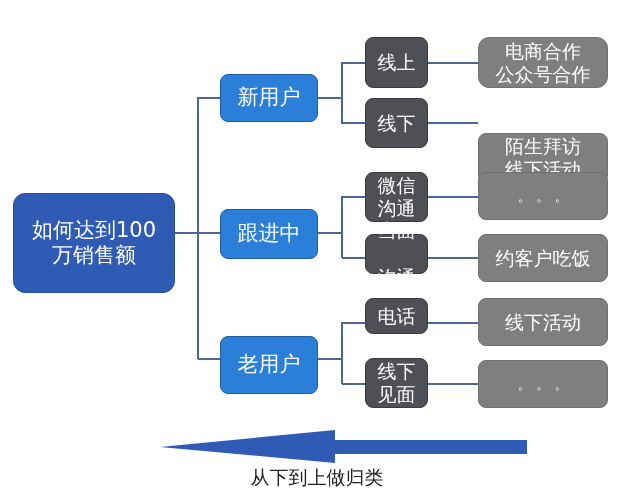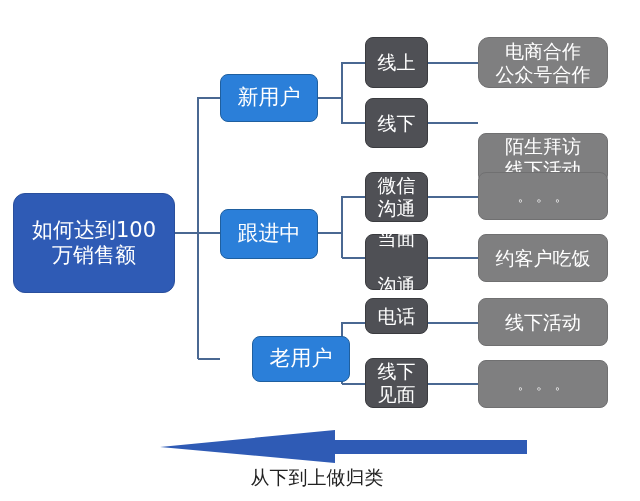--- a/index.html
+++ b/index.html
@@ -54,35 +54,35 @@
 <div class="box root">
   <span>如何达到100万销售额</span>
 </div>
 
 <div class="box l1" style="top:74px;height:48px;">
   <span>新用户</span>
 </div>
 <div class="box l1" style="top:209px;height:50px;flex-direction:row;">
   <span>跟进中</span>
 </div>
-<div class="box l1" style="top:336px;height:46px;margin-left:32px;">
+<div class="box l1" style="top:336px;height:58px;">
   <span>老用户</span>
 </div>
 
 <div class="box l2" style="top:37px;height:51px;">
   <span>线上</span>
 </div>
 <div class="box l2" style="top:98px;height:50px;">
   <span>线下</span>
 </div>
 <div class="box l2" style="top:172px;height:50px;flex-direction:column;">
   <span>微信</span>
   <span>沟通</span>
 </div>
-<div class="box l2" style="top:234px;height:56px;flex-direction:column;gap:24px;">
+<div class="box l2" style="top:234px;height:40px;flex-direction:column;gap:24px;">
   <span>当面</span>
   <span>沟通</span>
 </div>
 <div class="box l2" style="top:298px;height:36px;">
   <span>电话</span>
 </div>
 <div class="box l2" style="top:358px;height:50px;flex-direction:column;">
   <span>线下</span>
   <span>见面</span>
 </div>

